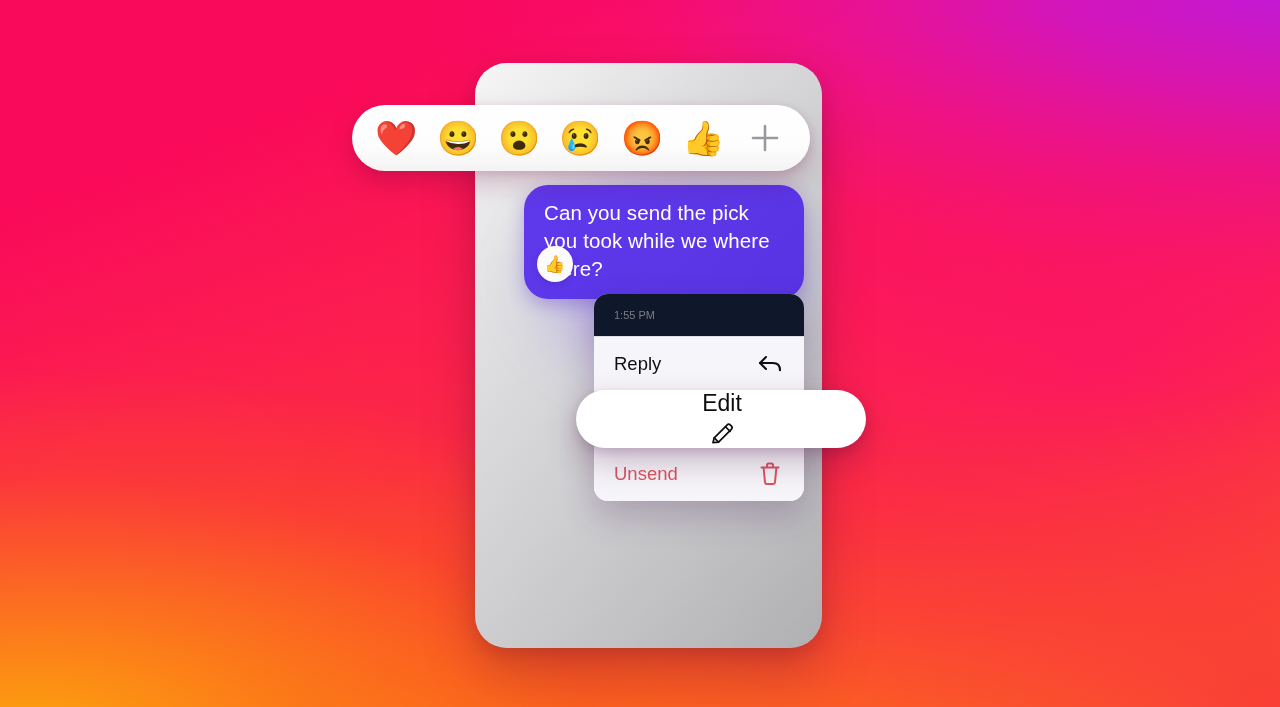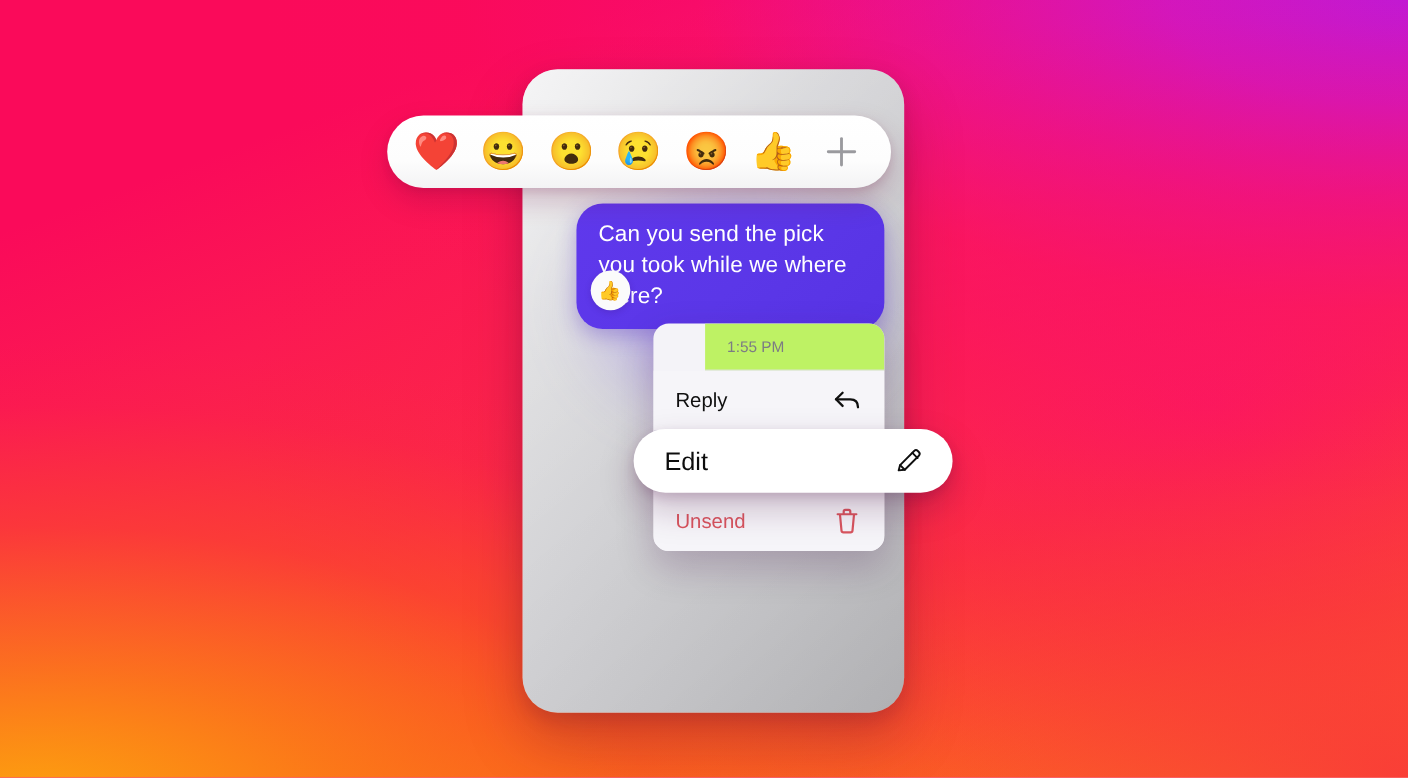--- a/index.html
+++ b/index.html
@@ -198,25 +198,24 @@
     border-radius: 14px;
     background: #f4f3f8;
     overflow: hidden;
     box-shadow: 0 14px 34px rgba(60, 10, 70, 0.22);
   }
   .menu-time {
     height: 42px;
     display: flex;
     align-items: center;
     padding: 0 20px;
-    font-size: 14px;
+    font-size: 11px;
     color: #7c7c84;
-    background: #bef264;
+    background: #0f172a;
     border-bottom: 1px solid #e1e0e8;
-    margin-left: 47px;
   }
   .menu-row {
     height: 54px;
     display: flex;
     align-items: center;
     justify-content: space-between;
     padding: 0 20px;
     font-size: 18.5px;
     color: #101010;
     background: #f6f5f9;
@@ -250,20 +249,21 @@
     align-items: center;
     justify-content: space-between;
     padding: 0 26px 0 28px;
     box-sizing: border-box;
     font-size: 23px;
     color: #0d0d0d;
     box-shadow:
       0 14px 32px rgba(70, 10, 60, 0.26),
       0 4px 10px rgba(70, 10, 60, 0.14);
     cursor: pointer;
+    flex-direction: column;
   }
 </style>
 </head>
 <body>
 
 <div id="stage">
 
   <div class="bg-layer bg-base"></div>
   <div class="bg-layer bg-magenta"></div>
   <div class="bg-layer bg-pinkmid"></div>

